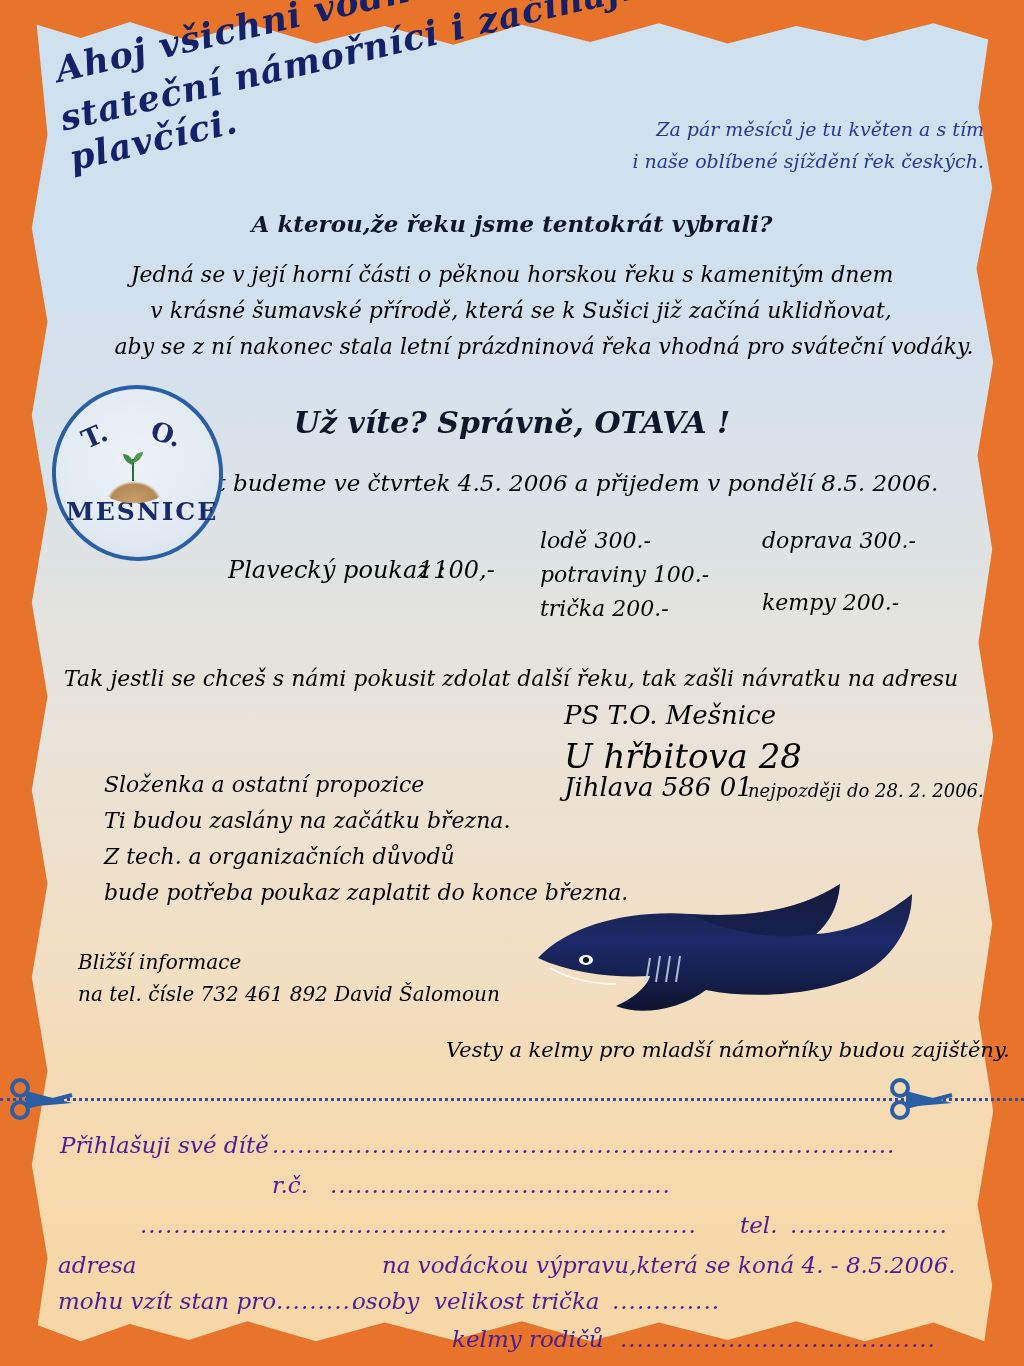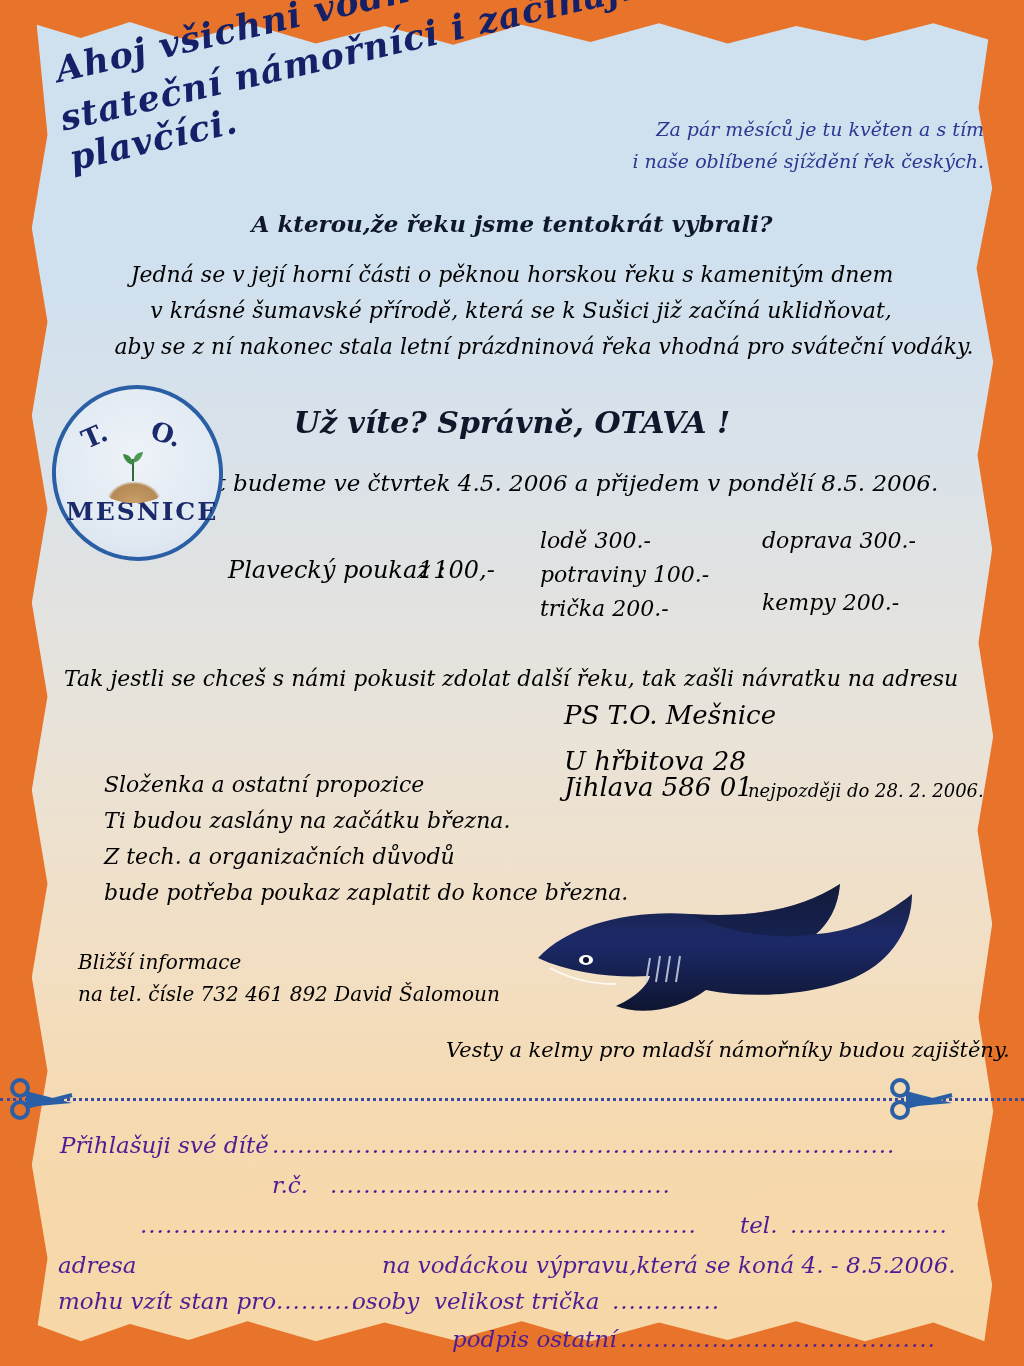--- a/index.html
+++ b/index.html
@@ -193,21 +193,21 @@
 
   <div class="txt" style="left:540px; top:528px; font-size:22px;"><span>lodě</span>&nbsp;<span>300.-</span></div>
   <div class="txt" style="left:540px; top:562px; font-size:22px;"><span>potraviny</span>&nbsp;<span>100.-</span></div>
   <div class="txt" style="left:540px; top:596px; font-size:22px;"><span>trička</span>&nbsp;<span>200.-</span></div>
   <div class="txt" style="left:762px; top:528px; font-size:22px;"><span>doprava</span>&nbsp;<span>300.-</span></div>
   <div class="txt" style="left:762px; top:590px; font-size:22px;"><span>kempy</span>&nbsp;<span>200.-</span></div>
 
   <div class="txt" style="left:64px; top:658px; font-size:22px;margin-top:8px;">Tak jestli se chceš s námi pokusit zdolat další řeku, tak zašli návratku na adresu</div>
 
   <div class="txt" style="left:564px; top:700px; font-size:26px;">PS T.O. Mešnice</div>
-  <div class="txt" style="left:564px; top:736px; font-size:26px;margin-top:10px;">U hřbitova 28</div>
+  <div class="txt" style="left:564px; top:736px; font-size:34px;">U hřbitova 28</div>
   <div class="txt" style="left:564px; top:772px; font-size:26px;">Jihlava 586 01</div>
   <div class="txt" style="left:748px; top:780px; font-size:18px;">nejpozději do 28. 2. 2006.</div>
 
   <div class="txt" style="left:104px; top:772px; font-size:22px;">Složenka a  ostatní propozice</div>
   <div class="txt" style="left:104px; top:808px; font-size:22px;">Ti budou zaslány na začátku března.</div>
   <div class="txt" style="left:104px; top:844px; font-size:22px;">Z tech. a organizačních důvodů</div>
   <div class="txt" style="left:104px; top:880px; font-size:22px;">bude potřeba poukaz zaplatit do konce března.</div>
 
   <div class="txt" style="left:78px; top:950px; font-size:20px;">Bližší informace</div>
   <div class="txt" style="left:78px; top:982px; font-size:20px;">na tel. čísle 732 461 892 David Šalomoun</div>
@@ -277,15 +277,15 @@
   <div class="txt form-line dots" style="left:790px; top:1212px;">...................</div>
 
   <div class="txt form-line" style="left:382px; top:1252px;">na vodáckou výpravu,která se koná 4. - 8.5.2006.</div>
 
   <div class="txt form-line" style="left:58px; top:1288px;">mohu vzít stan pro</div>
   <div class="txt form-line dots" style="left:276px; top:1288px;">..........</div>
   <div class="txt form-line" style="left:352px; top:1288px;">osoby</div>
   <div class="txt form-line" style="left:434px; top:1288px;">velikost trička</div>
   <div class="txt form-line dots" style="left:612px; top:1288px;">.............</div>
 
-  <div class="txt form-line" style="left:452px; top:1326px;">podpis ostatní</div>
+  <div class="txt form-line" style="left:452px; top:1326px;">kelmy rodičů</div>
   <div class="txt form-line dots" style="left:620px; top:1326px;">......................................</div>
 </div>
 
 </body></html>

